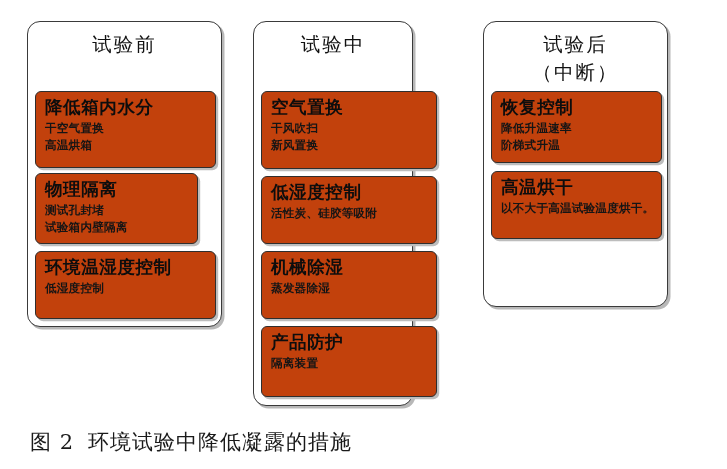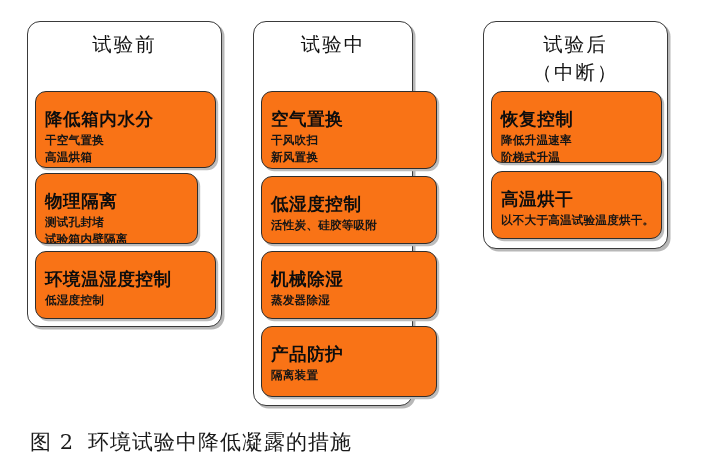--- a/index.html
+++ b/index.html
@@ -49,25 +49,25 @@
     padding-top: 9px;
   }
   .column-header .hdr-line {
     display: block;
   }
 
   
   .card {
     position: absolute;
     box-sizing: border-box;
-    background: #f97316;
+    background: #c2410c;
     border: 1.6px solid #2e2e2e;
-    border-radius: 11px;
+    border-radius: 6px;
     box-shadow: 2.2px 2.2px 0 0 #bdbdbd;
-    padding: 16px 8px 4px 9px;
+    padding: 4px 8px 4px 9px;
     overflow: hidden;
   }
 
   .card-title {
     font-size: 17.5px;
     font-weight: bold;
     line-height: 1.32;
     letter-spacing: 0.6px;
     color: #0d0d0d;
     white-space: nowrap;
@@ -153,21 +153,21 @@
           <div class="card-line">蒸发器除湿</div>
         </div>
       </div>
       <div class="card" style="left: 7px; top: 304px; width: 176px; height: 71px;">
         <div class="card-title">产品防护</div>
         <div class="card-lines">
           <div class="card-line">隔离装置</div>
         </div>
       </div>
     </div>
-    <div class="column" style="left: 483px; top: 21px; width: 185px; height: 228px; text-decoration: underline;">
+    <div class="column" style="left: 483px; top: 21px; width: 185px; height: 286px; text-decoration: underline;">
       <div class="column-header">
         <span class="hdr-line">试验后</span>
         <span class="hdr-line">（中断）</span>
       </div>
       <div class="card" style="left: 7px; top: 149px; width: 171px; height: 68px;">
         <div class="card-title">高温烘干</div>
         <div class="card-lines">
           <div class="card-line">以不大于高温试验温度烘干。</div>
         </div>
       </div>

